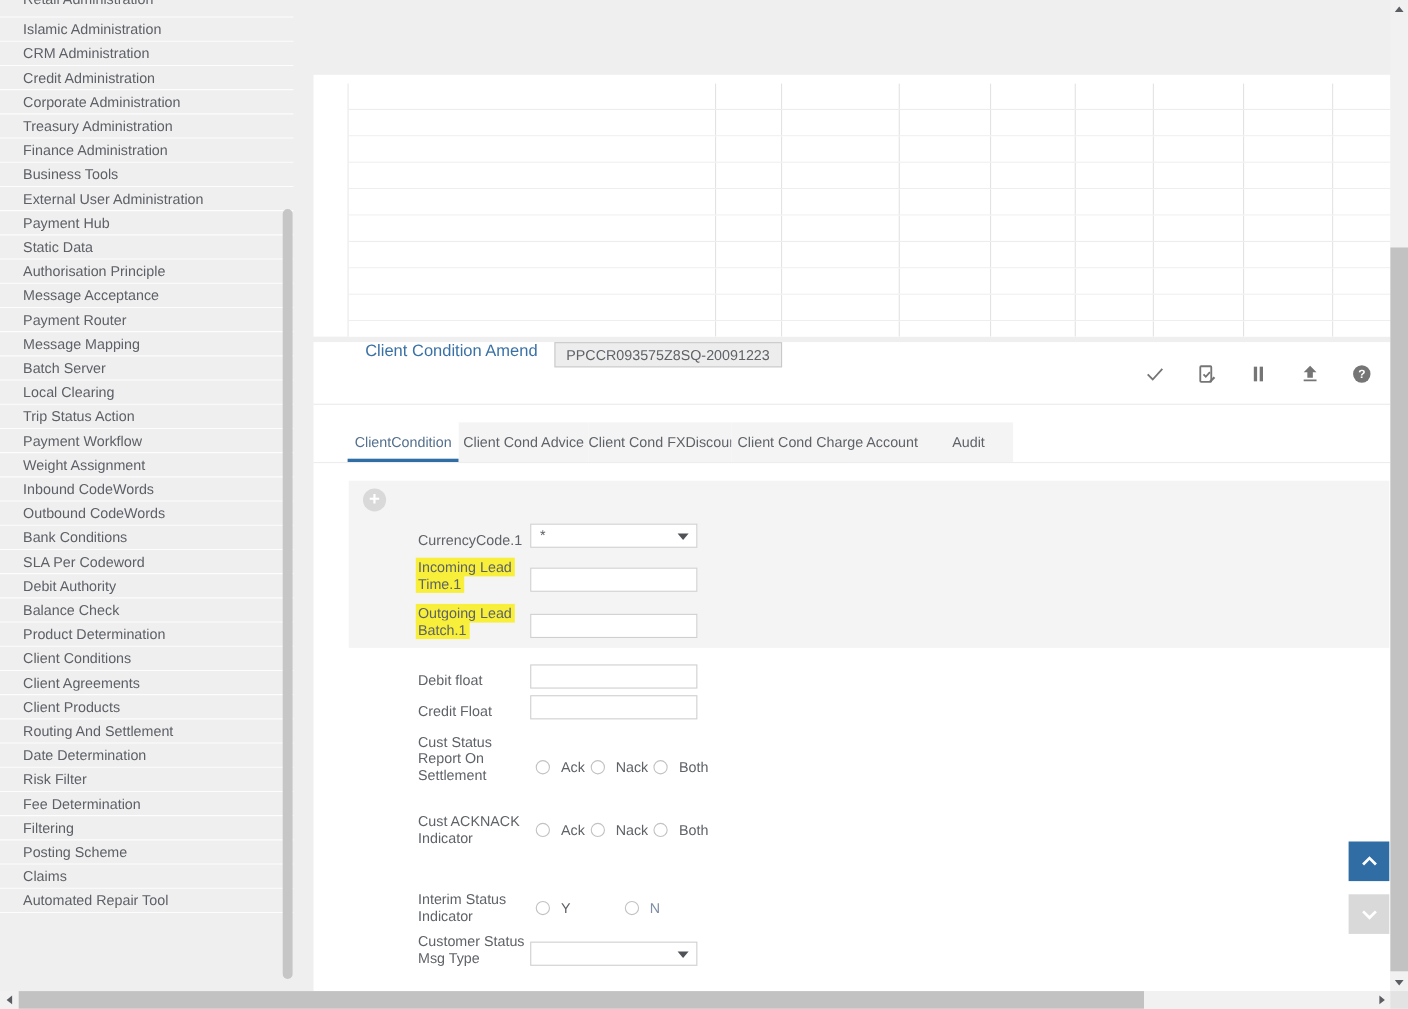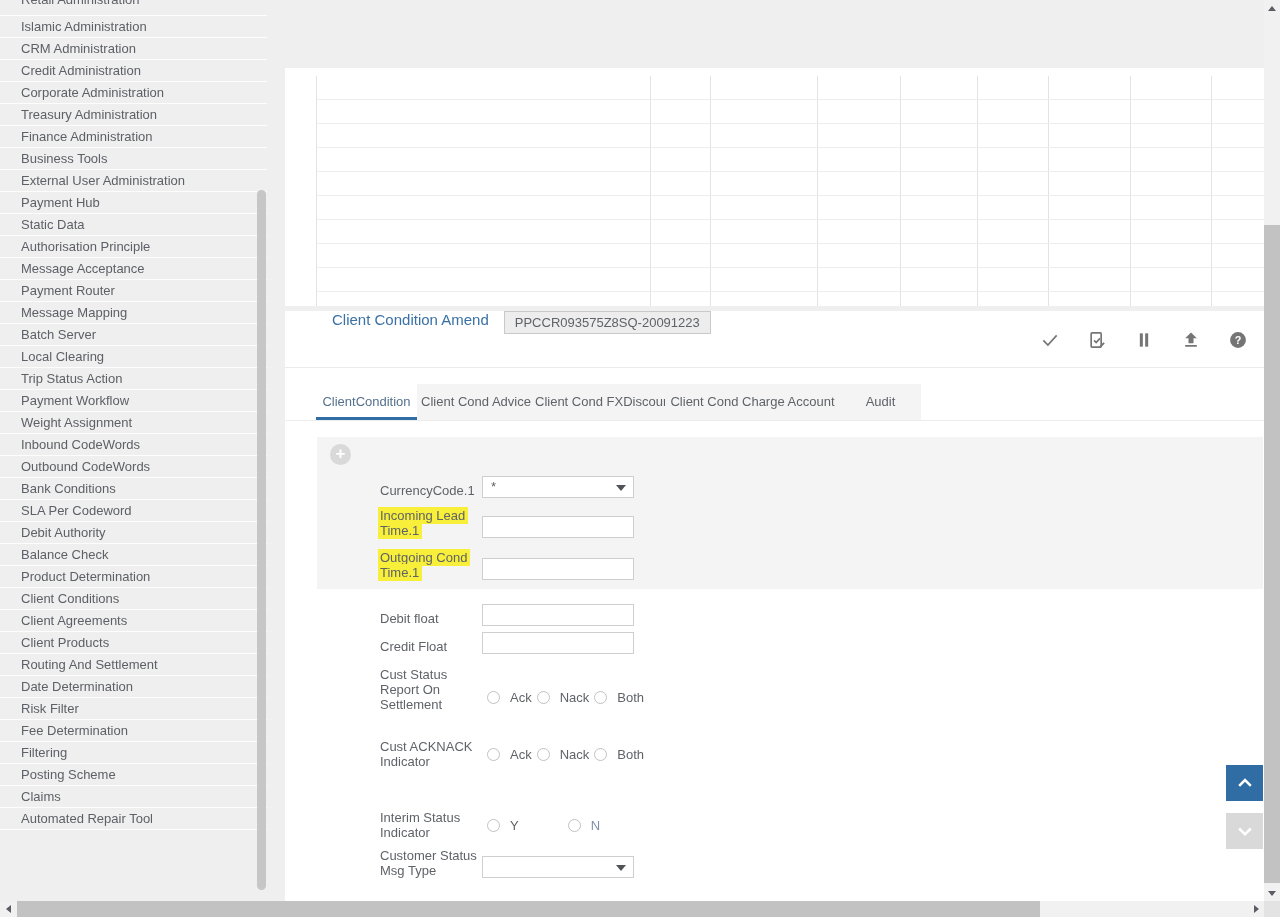--- a/index.html
+++ b/index.html
@@ -567,21 +567,21 @@
         <span class="caret"></span>
       </div>
     </div>
 
     <div class="f-row" style="top:67px">
       <div class="f-label hl"><span>Incoming Lead Time.1</span></div>
       <input class="f-input" type="text" value="" style="">
     </div>
 
     <div class="f-row" style="top:109px">
-      <div class="f-label hl"><span>Outgoing Cond Time.1</span></div>
+      <div class="f-label hl"><span>Outgoing Lead Batch.1</span></div>
       <input class="f-input" type="text" value="" style="">
     </div>
 
     <div class="f-row" style="top:167px">
       <div class="f-label"><span>Debit float</span></div>
       <input class="f-input" type="text" value="" style="">
     </div>
 
     <div class="f-row" style="top:195px">
       <div class="f-label"><span>Credit Float</span></div>

